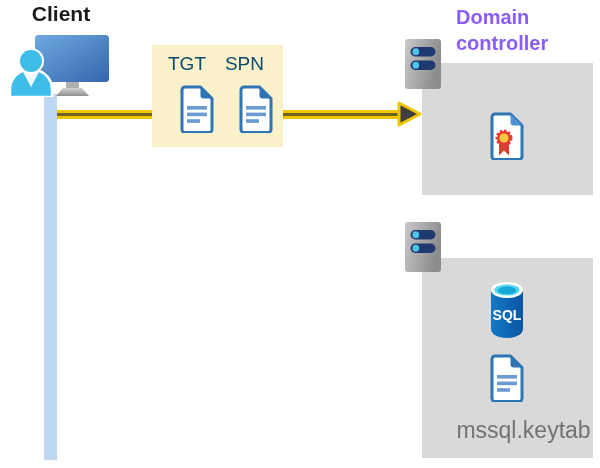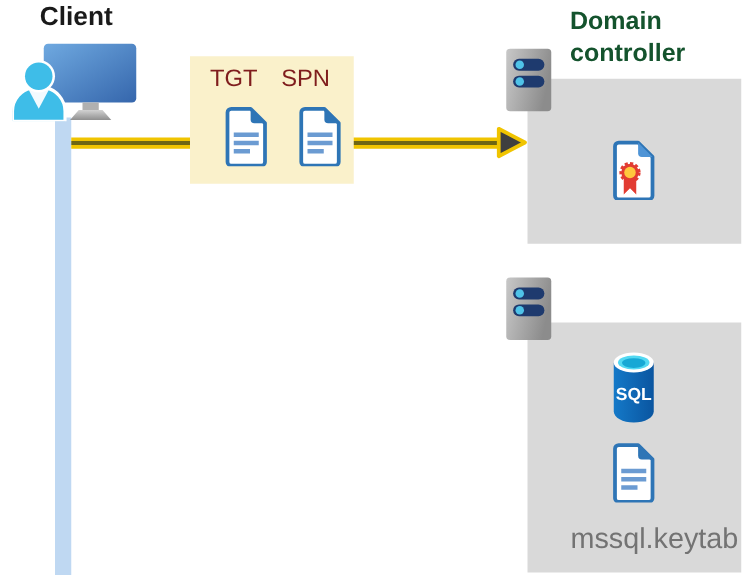--- a/index.html
+++ b/index.html
@@ -19,33 +19,33 @@
   
   .arrow-shaft{
     left:57px;top:110px;width:342px;height:9px;z-index:2;
     background:linear-gradient(to bottom,#f0c400 0px,#f0c400 3px,#6e6614 3px,#6e6614 6px,#f0c400 6px,#f0c400 9px);
   }
   .arrowhead{left:396px;top:100px;width:28px;height:28px;z-index:2;}
   
   .ticket-box{left:152px;top:45px;width:131px;height:102px;background:#faf1cb;z-index:3;}
   .ticket-label{
     position:absolute;top:8px;width:50px;text-align:center;
-    font-size:19px;font-weight:400;color:#7f1d1d;
+    font-size:19px;font-weight:400;color:#0c4a6e;
   }
   .tgt-label{left:10px;}
   .spn-label{left:62px;text-align:right;}
   .ticket-doc{position:absolute;top:40px;width:38px;height:48px;}
   .tgt-doc{left:26px;}
   .spn-doc{left:85px;}
   
   .node-box{background:#d9d9d9;z-index:1;}
   .dc-box{left:422px;top:63px;width:171px;height:132px;}
   .linux-box{left:422px;top:258px;width:171px;height:200px;}
   .node-title{
-    font-size:20px;font-weight:700;color:#14532d;line-height:26px;z-index:6;
+    font-size:20px;font-weight:700;color:#8b5cf6;line-height:26px;z-index:6;
   }
   .dc-title{left:456px;top:4px;width:120px;}
   .linux-title{left:455px;top:224px;width:145px;white-space:nowrap;}
   .server-icon{width:38px;height:52px;z-index:4;}
   .dc-server{left:404px;top:38px;}
   .linux-server{left:404px;top:221px;}
   .cert-icon{left:488px;top:112px;width:38px;height:48px;z-index:4;}
   .sql-icon{left:487px;top:280px;width:40px;height:59px;z-index:4;}
   .keytab-doc{left:488px;top:354px;width:38px;height:48px;z-index:4;}
   .keytab-label{

